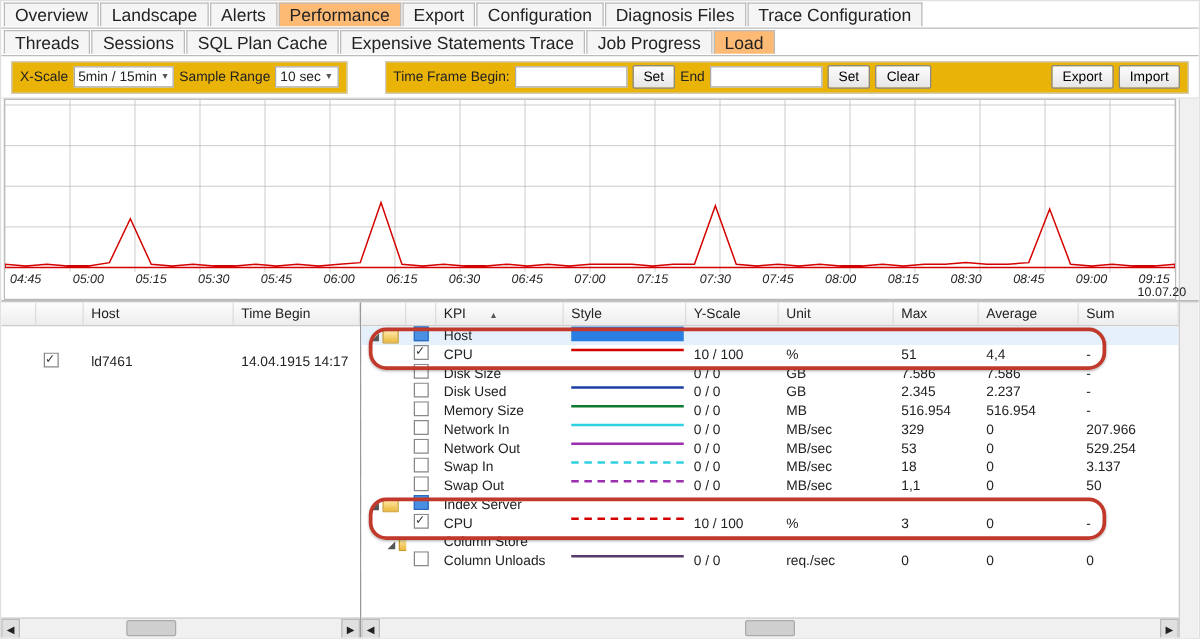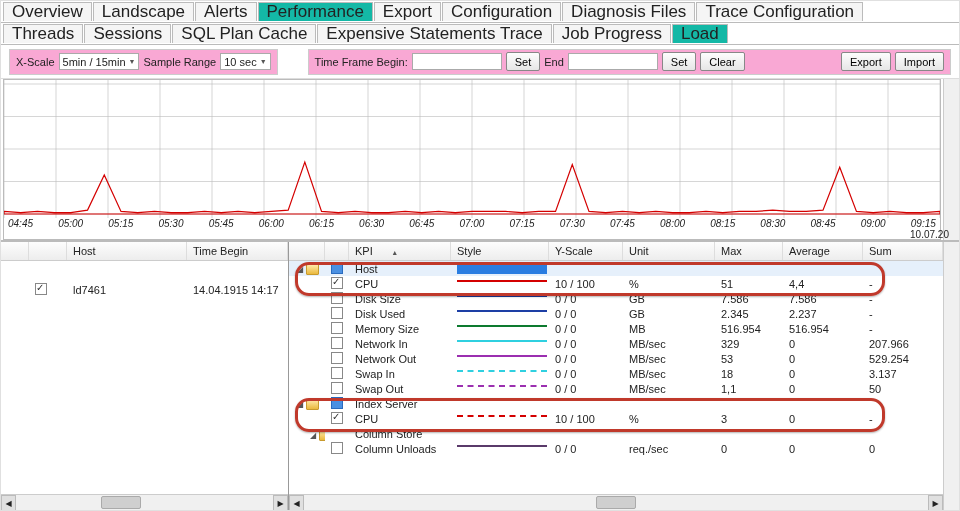--- a/index.html
+++ b/index.html
@@ -1,21 +1,21 @@
 <!DOCTYPE html>
 <html><head>
 <meta charset="utf-8">
 <style>
   * { box-sizing: border-box; margin: 0; padding: 0; }
   body { font-family: "Segoe UI", Tahoma, Arial, sans-serif; font-size: 11px; color: #222; background: #fff; width: 960px; height: 511px; overflow: hidden; position: relative; border: 1px solid #e0e0e0; }
   .tabs-row { display: flex; border-bottom: 1px solid #bbb; height: 22px; padding: 1px 2px 0 2px; }
-  .tab { padding: 2px 8px; border: 1px solid #bbb; border-bottom: none; background: #f5f5f5; margin-right: 1px; cursor: pointer; font-size: 17px; height: 19px; display: flex; align-items: center; }
-  .tab.highlight { background: #14b8a6; }
+  .tab { padding: 2px 8px; border: 1px solid #bbb; border-bottom: none; background: #f5f5f5; margin-right: 1px; cursor: pointer; font-size: 14px; height: 19px; display: flex; align-items: center; }
+  .tab.highlight { background: #fdba74; }
   .controls-row { display: flex; align-items: center; gap: 6px; padding: 5px 8px; border-bottom: 1px solid #ddd; height: 34px; }
-  .ctrl-group { display: flex; align-items: center; gap: 4px; border: 1px solid #ccc; padding: 2px 6px; background: #f9a8d4; height: 26px;}
+  .ctrl-group { display: flex; align-items: center; gap: 4px; border: 1px solid #ccc; padding: 2px 6px; background: #eab308; height: 26px;}
   .select { border: 1px solid #aaa; background: #fff; font-size: 11px; padding: 1px 3px; display: inline-flex; align-items: center; gap: 3px; height: 17px; }
   .select .arrow { font-size: 7px; color: #555; }
   input.text { border: 1px solid #aaa; background: #fff; font: inherit; padding: 1px 3px; height: 17px; width: 90px; }
   button.btn { border: 1px solid #888; background: linear-gradient(#fdfdfd,#e6e6e6); font: inherit; padding: 1px 8px; height: 19px; cursor: pointer; border-radius: 2px; }
   .chart-zone { height: 162px; border-bottom: 1px solid #bbb; position: relative; display:flex; }
   .chart-area { flex:1; display:flex; flex-direction:column; position:relative; border:1px solid #bbb; margin:0 2px; }
   svg.chart { width: 100%; height: 138px; display: block; }
   .timeaxis { display: flex; justify-content: space-between; font-size: 10px; padding: 0 4px 2px 4px; font-style: italic; }
   .corner-date { position: absolute; right: 10px; bottom: 0px; font-size: 10px; }
 

